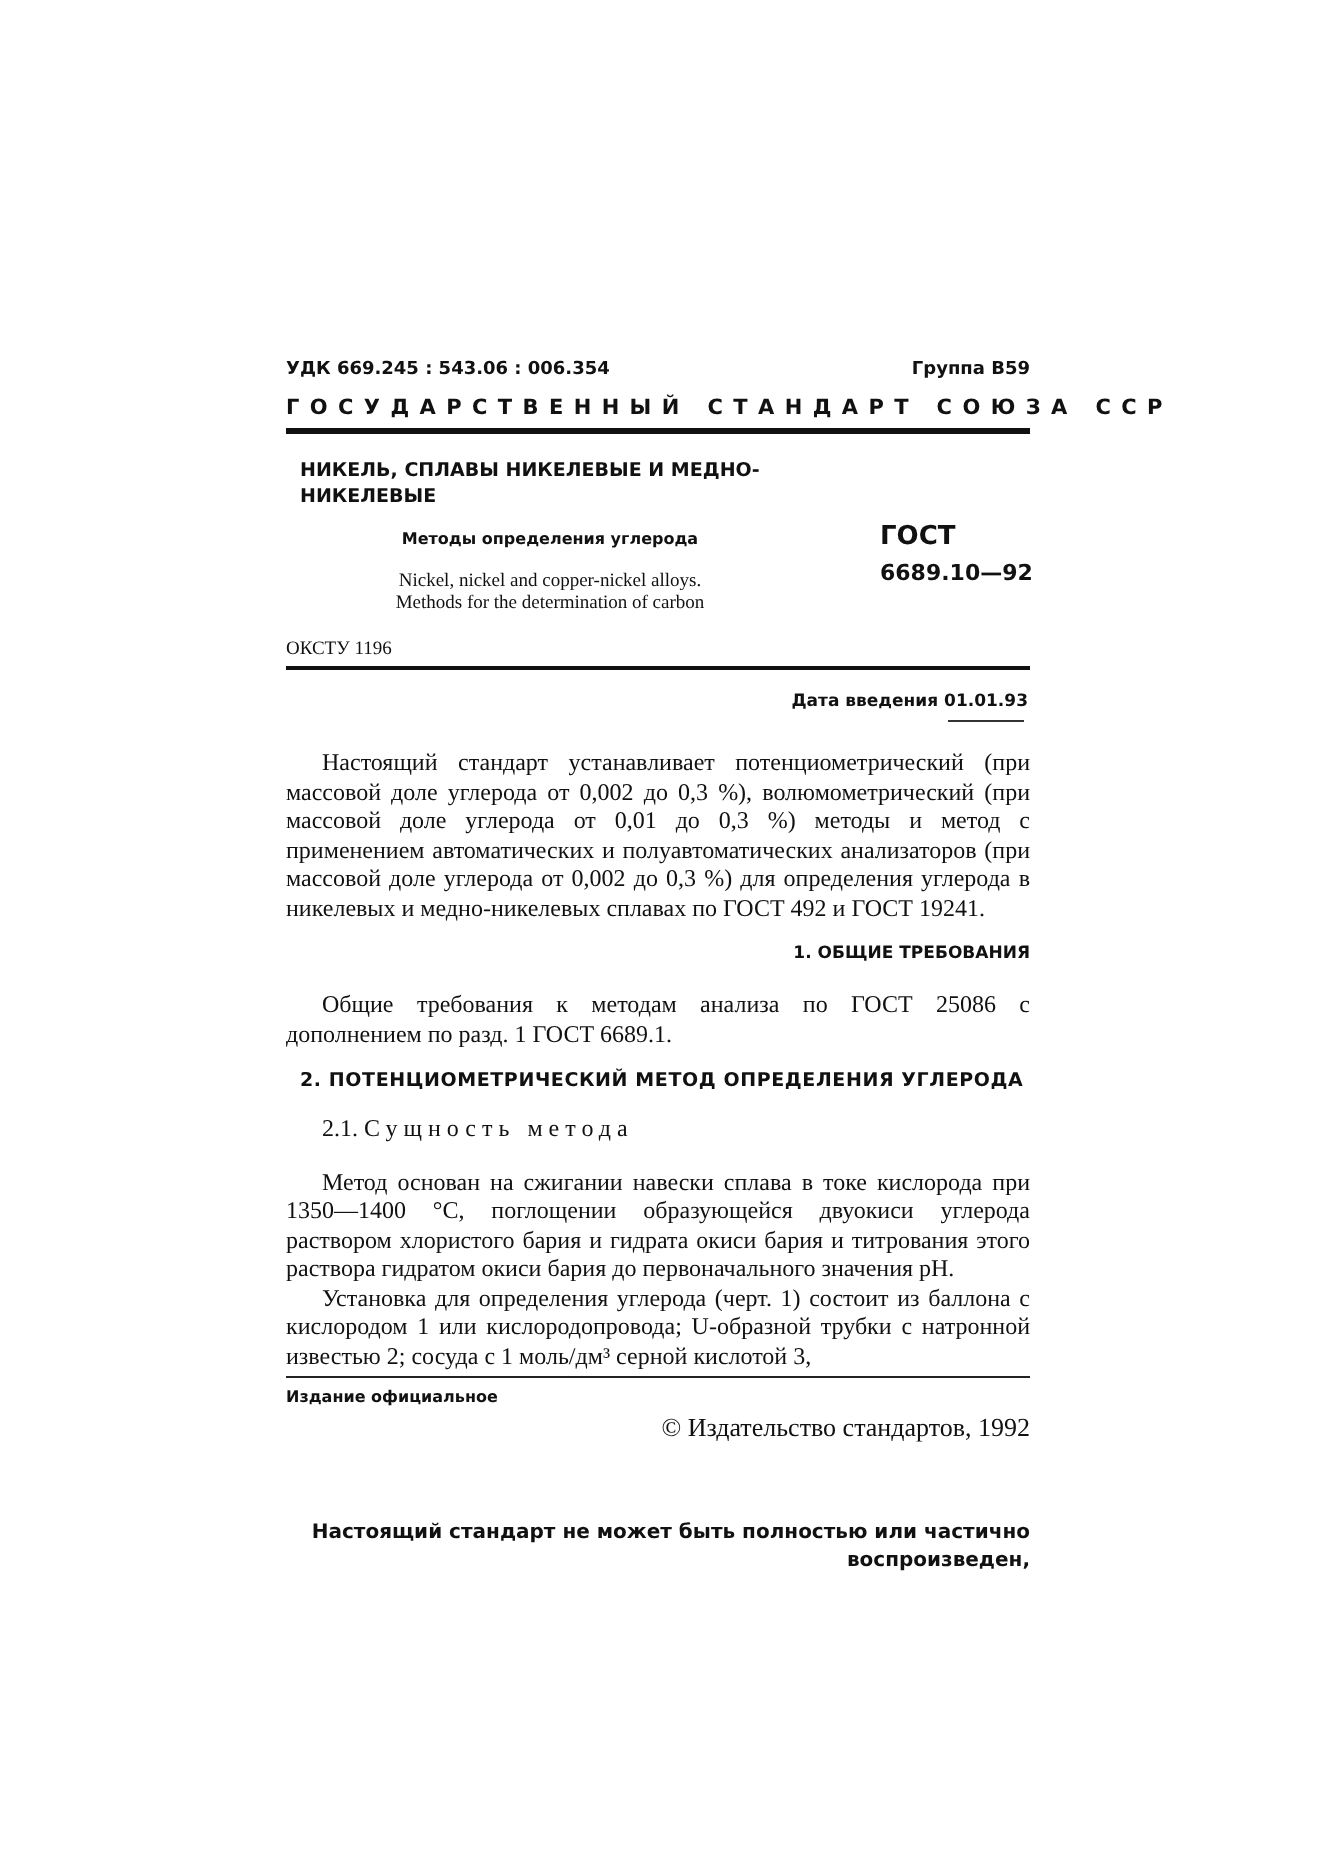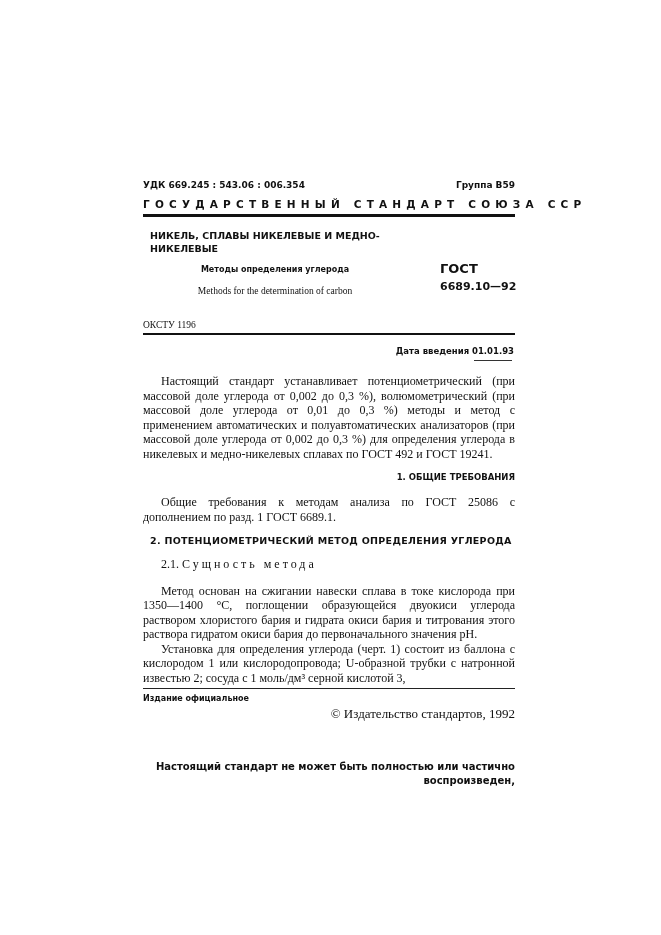--- a/index.html
+++ b/index.html
@@ -39,20 +39,21 @@
 <div class="abs udk bold-sans">УДК 669.245 : 543.06 : 006.354</div>
 <div class="abs group bold-sans">Группа В59</div>
 <div class="abs gos bold-sans">ГОСУДАРСТВЕННЫЙ СТАНДАРТ СОЮЗА ССР</div>
 <div class="abs rule1"></div>
 
 <div class="abs title bold-sans">НИКЕЛЬ, СПЛАВЫ НИКЕЛЕВЫЕ И МЕДНО-НИКЕЛЕВЫЕ</div>
 <div class="abs subtitle bold-sans">Методы определения углерода</div>
 <div class="abs gost-lbl bold-sans">ГОСТ</div>
 <div class="abs gost-num bold-sans">6689.10—92</div>
 <div class="abs en">
+  <div>Nickel, nickel and copper-nickel alloys.</div>
   <div>Methods for the determination of carbon</div>
 </div>
 <div class="abs okstu">ОКСТУ 1196</div>
 <div class="abs rule2"></div>
 <div class="abs date bold-sans">Дата введения 01.01.93</div>
 <div class="abs date-ul"></div>
 
 <div class="abs body p1">Настоящий стандарт устанавливает потенциометрический (при массовой доле углерода от 0,002 до 0,3 %), волюмометрический (при массовой доле углерода от 0,01 до 0,3 %) методы и метод с применением автоматических и полуавтоматических анализаторов (при массовой доле углерода от 0,002 до 0,3 %) для определения углерода в никелевых и медно-никелевых сплавах по ГОСТ 492 и ГОСТ 19241.</div>
 
 <div class="abs h1 bold-sans">1. ОБЩИЕ ТРЕБОВАНИЯ</div>

